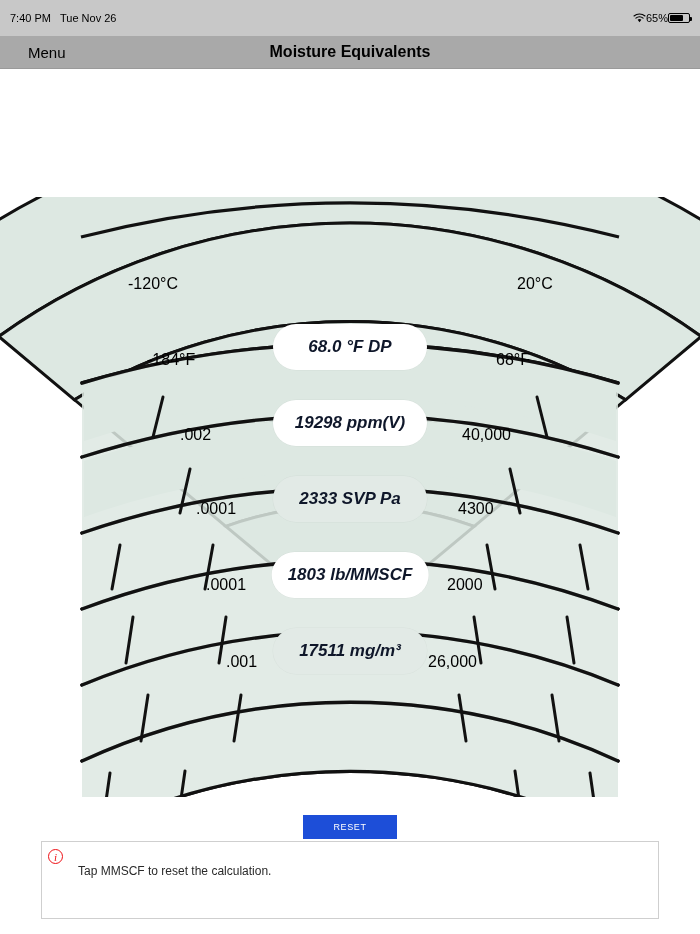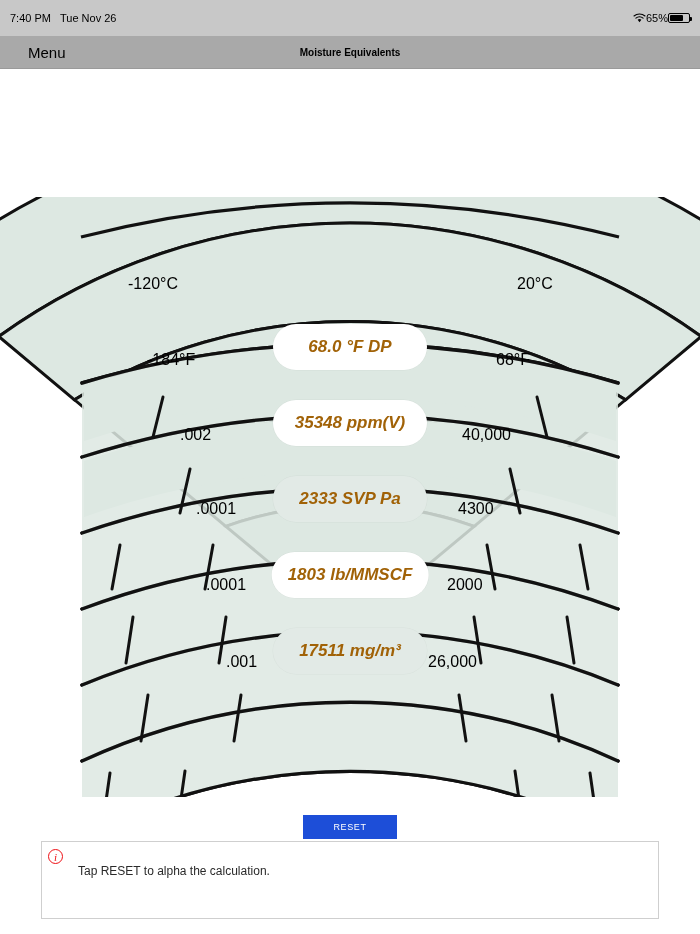--- a/index.html
+++ b/index.html
@@ -53,21 +53,21 @@
   .nav-menu {
     font-size: 15px;
     color: #000;
     padding-left: 28px;
     cursor: pointer;
   }
   .nav-title {
     position: absolute;
     left: 0; right: 0;
     text-align: center;
-    font-size: 10px;
+    font-size: 16px;
     font-weight: bold;
     color: #000;
     pointer-events: none;
   }
 
   
   .content {
     position: relative;
     width: 700px;
     height: 883px;
@@ -91,21 +91,21 @@
     background: #ffffff;
     border-radius: 26px;
     height: 46px;
     min-width: 154px;
     display: flex;
     align-items: center;
     justify-content: center;
     font-size: 17px;
     font-weight: bold;
     font-style: italic;
-    color: #a16207;
+    color: #0f172a;
     padding: 0 16px;
     white-space: nowrap;
     box-shadow: 0 0 0 0.5px rgba(0,0,0,0.04);
   }
   .pill.dp-c { color: #e8191c; top: 51px; }
   .pill.dp-f { top: 127px; }
   .pill.ppmv { top: 203px; }
   .pill.svp  { top: 279px; background: #e2eae6; }
   .pill.lb   { top: 355px; }
   .pill.mg   { top: 431px; background: #e2eae6; }
@@ -359,31 +359,31 @@
 
         <text class="scale-label" x="206" y="393">.0001</text>
         <text class="scale-label" x="447" y="393">2000</text>
 
         <text class="scale-label" x="226" y="470">.001</text>
         <text class="scale-label" x="428" y="470">26,000</text>
       </g>
     </svg>
 
     <div class="pill dp-f">68.0 °F DP</div>
-    <div class="pill ppmv">35348 ppm(V)</div>
+    <div class="pill ppmv">19298 ppm(V)</div>
     <div class="pill svp">2333 SVP Pa</div>
     <div class="pill lb">1803 lb/MMSCF</div>
     <div class="pill mg">17511 mg/m³</div>
   </div>
 
   <button class="reset-button">RESET</button>
 
   <div class="info-box">
     <div class="info-icon">i</div>
-    <div class="info-text">Tap RESET to alpha the calculation.</div>
+    <div class="info-text">Tap MMSCF to reset the calculation.</div>
   </div>
 
   <div class="footer">
     <span class="logo-alpha">α</span>
     <span class="logo-text"><b>alpha</b><span>moisture systems</span></span>
   </div>
 
   <div class="home-indicator"></div>
 </div>
 

